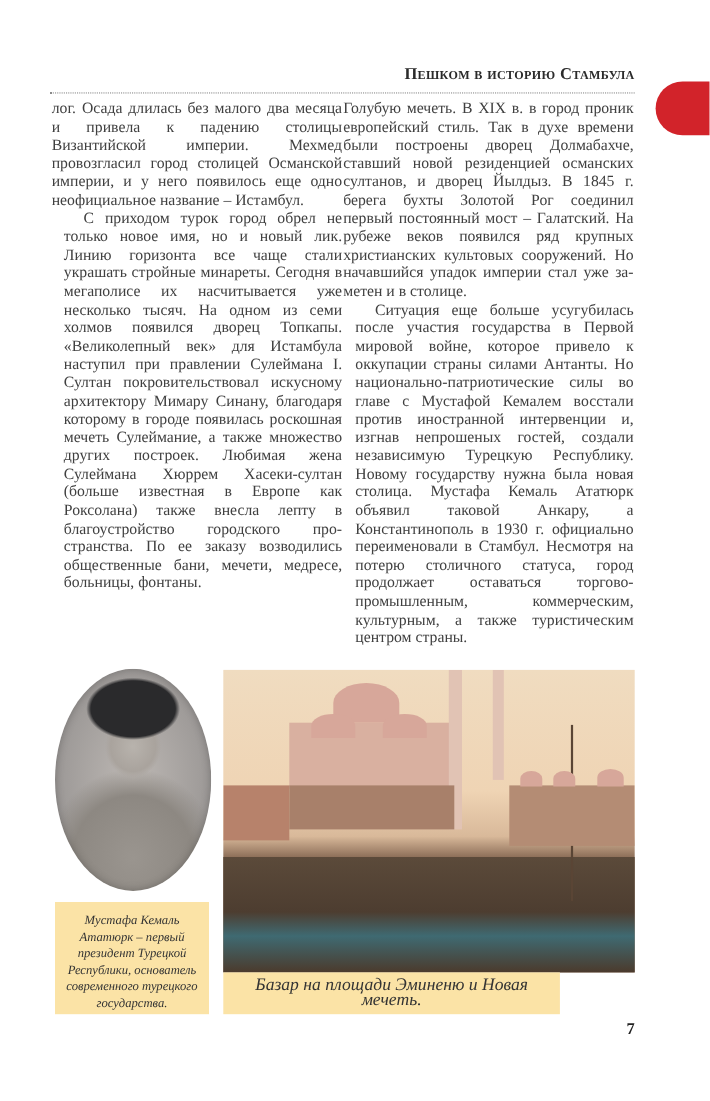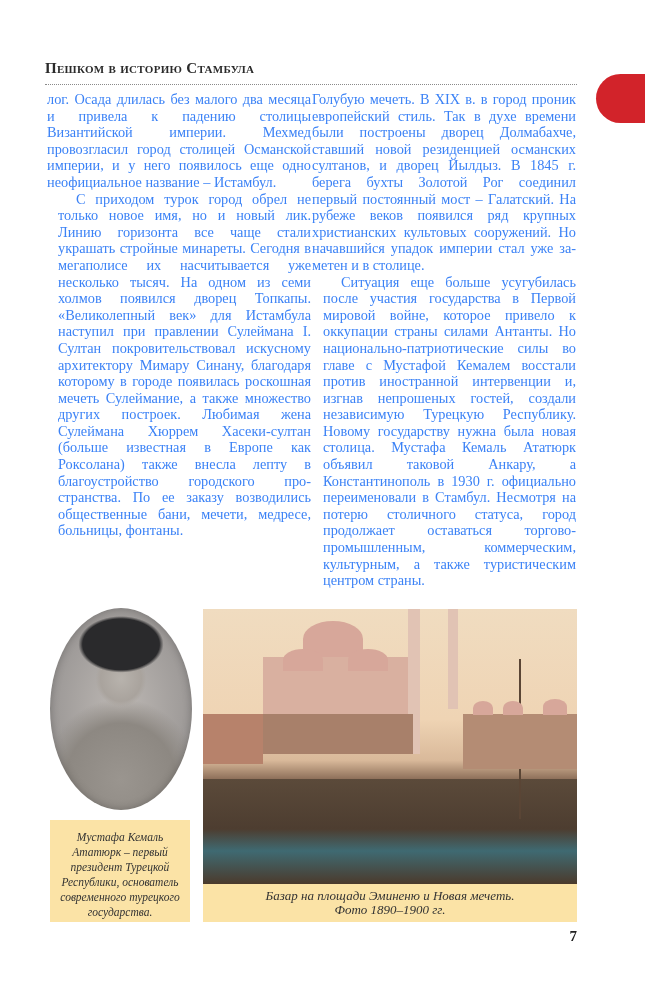--- a/index.html
+++ b/index.html
@@ -1,36 +1,36 @@
 <!DOCTYPE html>
 <html><head>
 <meta charset="utf-8">
 <style>
   html, body { margin: 0; padding: 0; }
   body {
     width: 645px; height: 1001px; background: #ffffff; position: relative; overflow: hidden;
     font-family: "DejaVu Serif", "Liberation Serif", serif; color: #2a2a2a;
   }
   .running-head {
-    position: absolute; left: 45px; top: 60px; width: 532px; 
+    position: absolute; left: 45px; top: 60px; width: 532px; text-align: right;
     font-family: "Liberation Serif", serif; font-weight: bold; font-size: 15px;
     font-variant: small-caps; letter-spacing: 0.3px; color: #2b2b2b;
   }
   .head-rule {
     position: absolute; left: 45px; top: 84px; width: 532px; height: 0;
     border-top: 1px dotted #8a8a8a;
   }
   .red-tab {
     position: absolute; left: 596px; top: 74px; width: 60px; height: 49px;
     background: #d2232a; border-radius: 25px 0 0 25px;
   }
   .column {
     position: absolute; top: 91px; width: 264px;
     font-family: "Liberation Serif", serif; font-size: 14.3px; line-height: 16.6px;
-    text-align: justify; hyphens: manual; color: #3b82f6;
+    text-align: justify; hyphens: manual; color: #404040;
   }
   .col-left { left: 47px; }
   .col-right { left: 312px; }
   .column p { margin: 0; text-indent: 0; }
   .column p.indent { text-indent: 18px; margin-left: 11px; }
   .portrait-wrap {
     position: absolute; left: 50px; top: 608px; width: 142px; height: 202px;
   }
   .portrait {
     width: 100%; height: 100%; border-radius: 50%;
@@ -51,23 +51,23 @@
     position: absolute; left: 203px; top: 609px; width: 374px; height: 275px;
     background:
       linear-gradient(to bottom, transparent 0%, transparent 62%, #5b4a3a 62%, #4d3d30 80%, #3f6a72 88%, #4b3a2c 100%),
       linear-gradient(to bottom, #f0dcc0 0%, #efd4b4 40%, #d9b99a 55%, #8c6e58 62%);
     overflow: hidden;
   }
   .dome { position: absolute; background: #d7a79a; border-radius: 50% 50% 0 0; }
   .minaret { position: absolute; background: #e1c3b4; }
   .building { position: absolute; background: #c2917c; }
   .caption-photo {
-    position: absolute; left: 203px; top: 884px; width: 374px; height: 38px;
+    position: absolute; left: 203px; top: 884px; width: 306px; height: 38px;
     background: #fbe3a6; box-sizing: border-box; padding-top: 5px;
-    font-family: "Liberation Serif", serif; font-style: italic; font-size: 13px;
+    font-family: "Liberation Serif", serif; font-style: italic; font-size: 16px;
     line-height: 14px; text-align: center; color: #333;
   }
   .page-number {
     position: absolute; left: 560px; top: 928px; width: 17px; text-align: right;
     font-family: "Liberation Serif", serif; font-weight: bold; font-size: 15px; color: #222;
   }
 </style>
 </head>
 <body>
 
@@ -100,16 +100,15 @@
   <div class="minaret" style="left:316px;top:50px;width:2px;height:160px;background:#5a4535;"></div>
   <div class="building" style="left:0px;top:105px;width:60px;height:50px;background:#b7826b;"></div>
   <div class="building" style="left:60px;top:105px;width:150px;height:40px;background:#a8806a;"></div>
   <div class="building" style="left:260px;top:105px;width:114px;height:55px;background:#b48c74;"></div>
   <div class="dome" style="left:270px;top:92px;width:20px;height:14px;"></div>
   <div class="dome" style="left:300px;top:92px;width:20px;height:14px;"></div>
   <div class="dome" style="left:340px;top:90px;width:24px;height:16px;"></div>
 </div>
 <div class="caption-photo">
   <div>Базар на площади Эминеню и Новая мечеть.</div>
-  <div>Фото 1890–1900 гг.</div>
 </div>
 
 <div class="page-number">7</div>
 
 </body></html>

